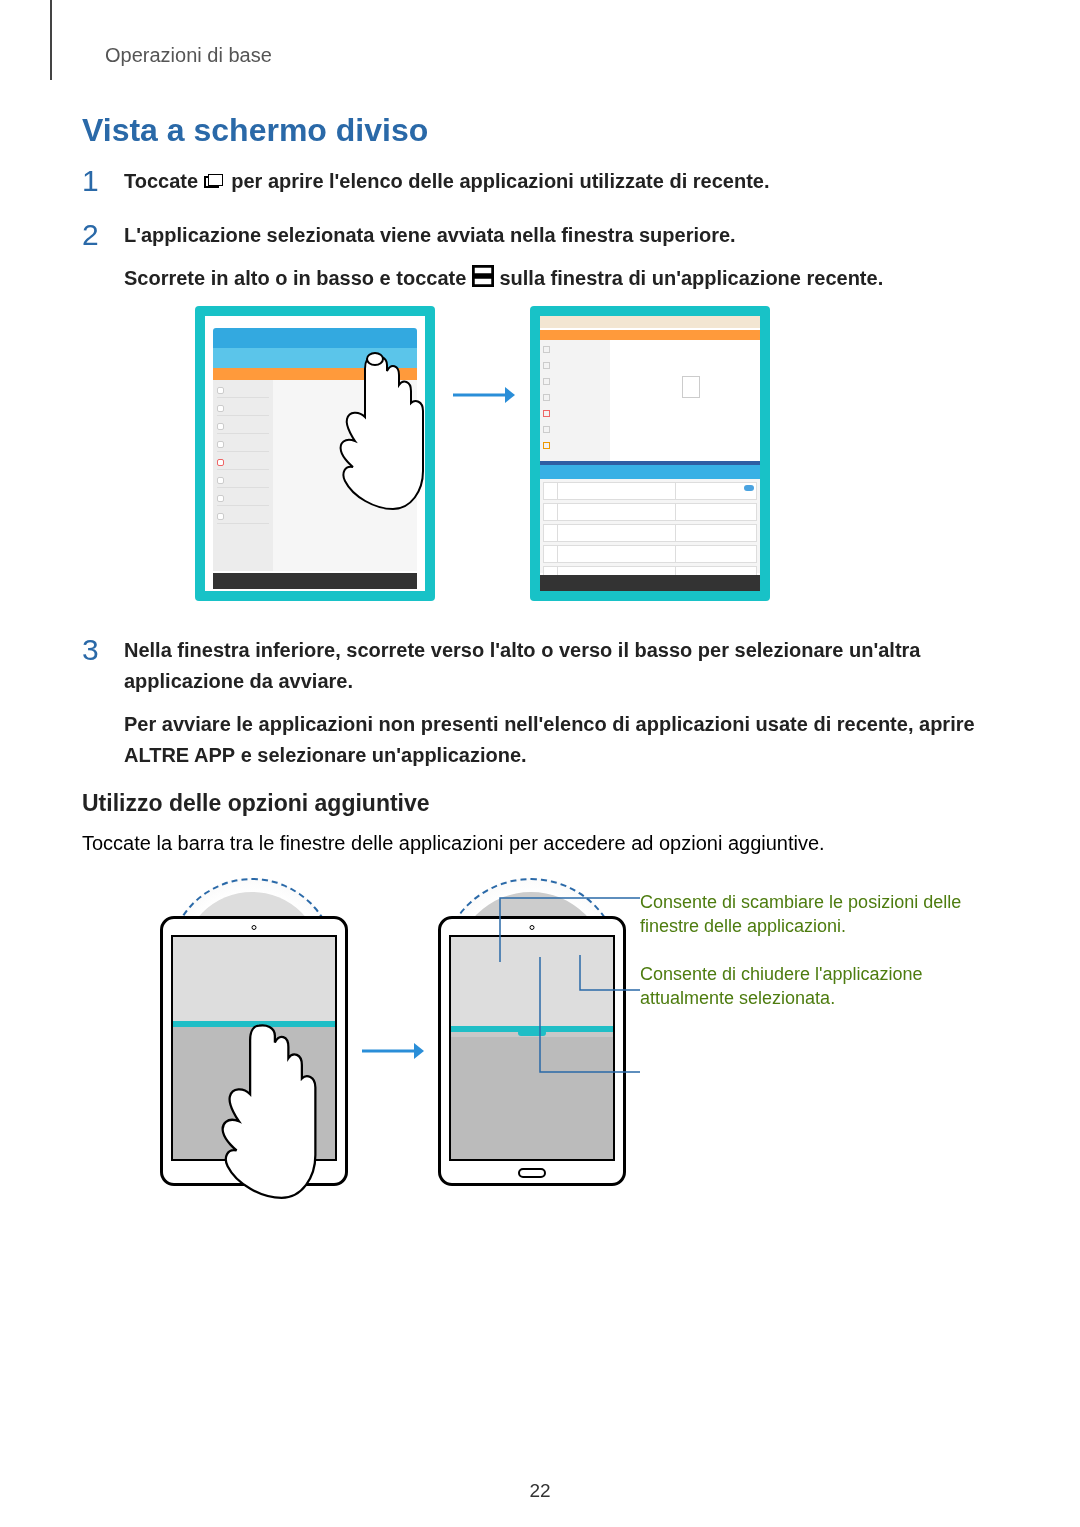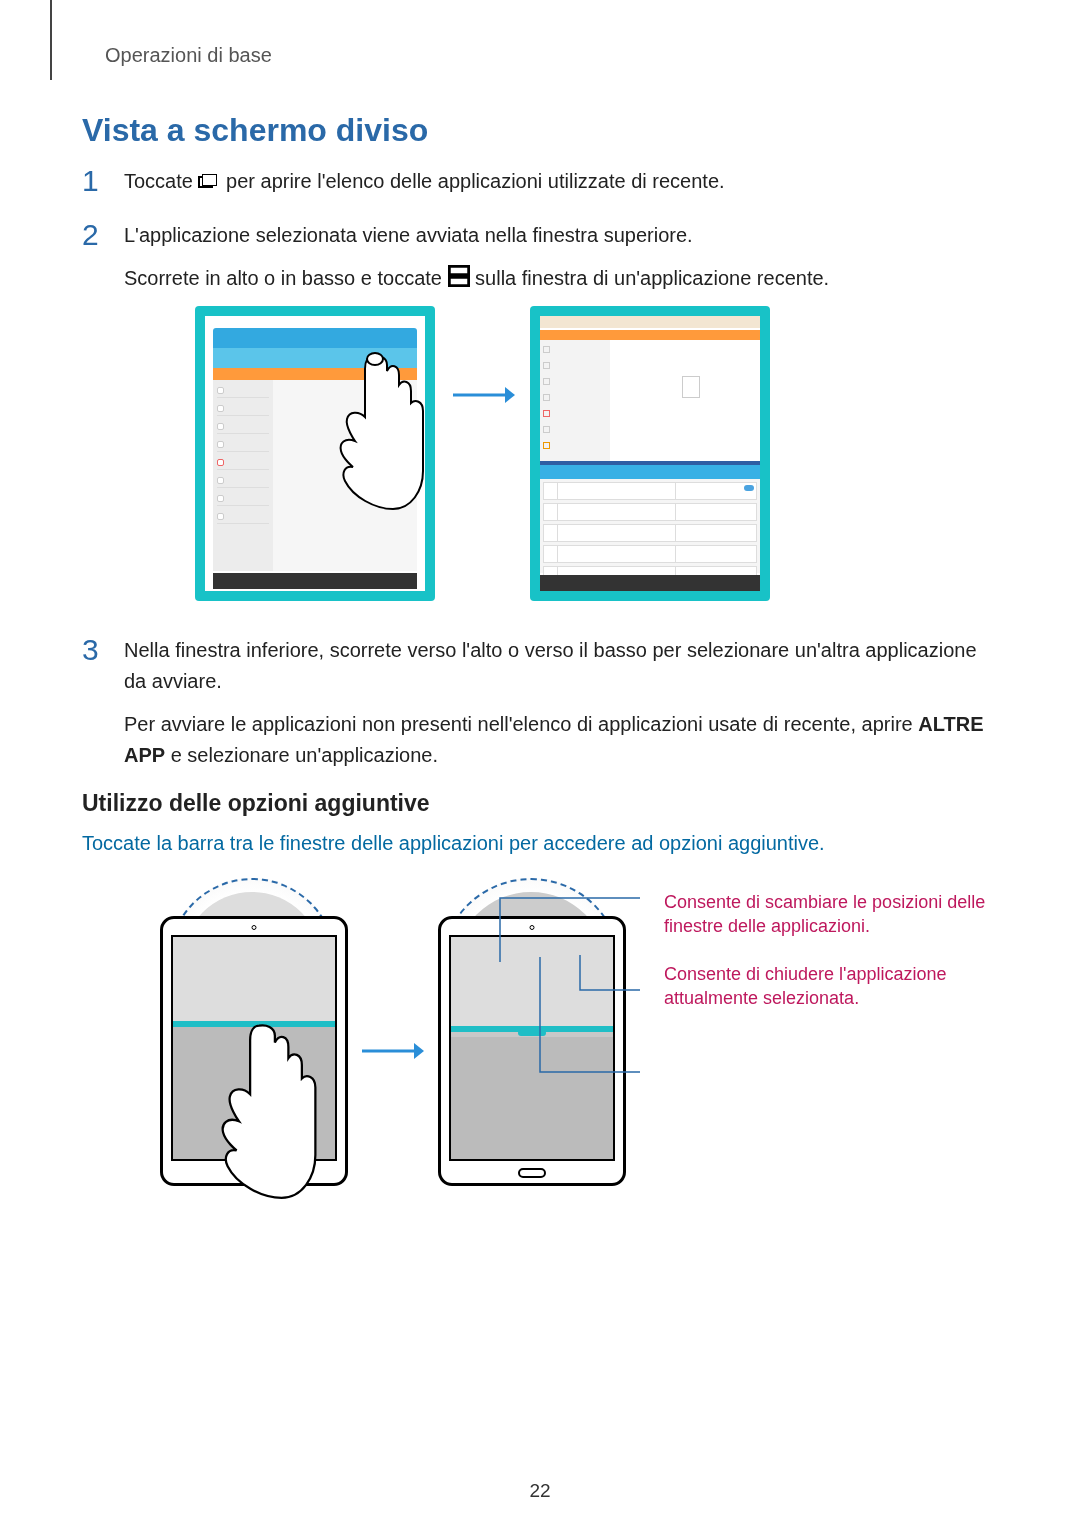--- a/index.html
+++ b/index.html
@@ -46,21 +46,21 @@
     font-weight: 500;
     min-width: 22px;
     line-height: 1;
   }
   .step-body {
     font-size: 20px;
     color: #222;
     line-height: 1.55;
     max-width: 870px;
   }
-  .step-body p { margin-bottom: 12px; }
+  .step-body p { margin-bottom: 12px; font-weight: bold; }
   .step1 { top: 166px; }
   .step2 { top: 220px; }
   .step3 { top: 635px; }
   .inline-icon {
     display: inline-block;
     vertical-align: -2px;
     width: 22px;
     height: 16px;
   }
   .h2 {
@@ -69,21 +69,21 @@
     top: 790px;
     font-size: 23px;
     font-weight: bold;
     color: #222;
   }
   .h2-sub {
     position: absolute;
     left: 82px;
     top: 832px;
     font-size: 20px;
-    color: #0369a1;
+    color: #000000;
   }
   .page-num {
     position: absolute;
     left: 0;
     right: 0;
     bottom: 25px;
     text-align: center;
     font-size: 19px;
     color: #333;
   }
@@ -306,25 +306,25 @@
 
   .hand2 {
     position:absolute;left:112px;top:140px;width:110px;height:180px;
   }
   .arrow2 {
     position:absolute;left:262px;top:160px;width:62px;height:22px;
   }
 
   .callouts {
     position:absolute;
-    left:564px;
+    left:540px;
     top:10px;
     width:370px;
     font-size:18px;
-    color:#be185d;
+    color:#4d7c0f;
     line-height:1.35;
   }
   .callouts .co { margin-bottom: 23px; }
   .lead-line {
     position:absolute;stroke:#2a69a8;stroke-width:1.5;fill:none;
   }
 
   .d2 .dscreen-top{position:absolute;top:0;left:0;right:0;height:40%;background:#ddd;}
   .d2 .dscreen-bot{position:absolute;bottom:0;left:0;right:0;height:55%;background:#bbb;}
   .d2 .dmid{position:absolute;top:40%;left:0;right:0;height:6px;background:#1fbec6;}

